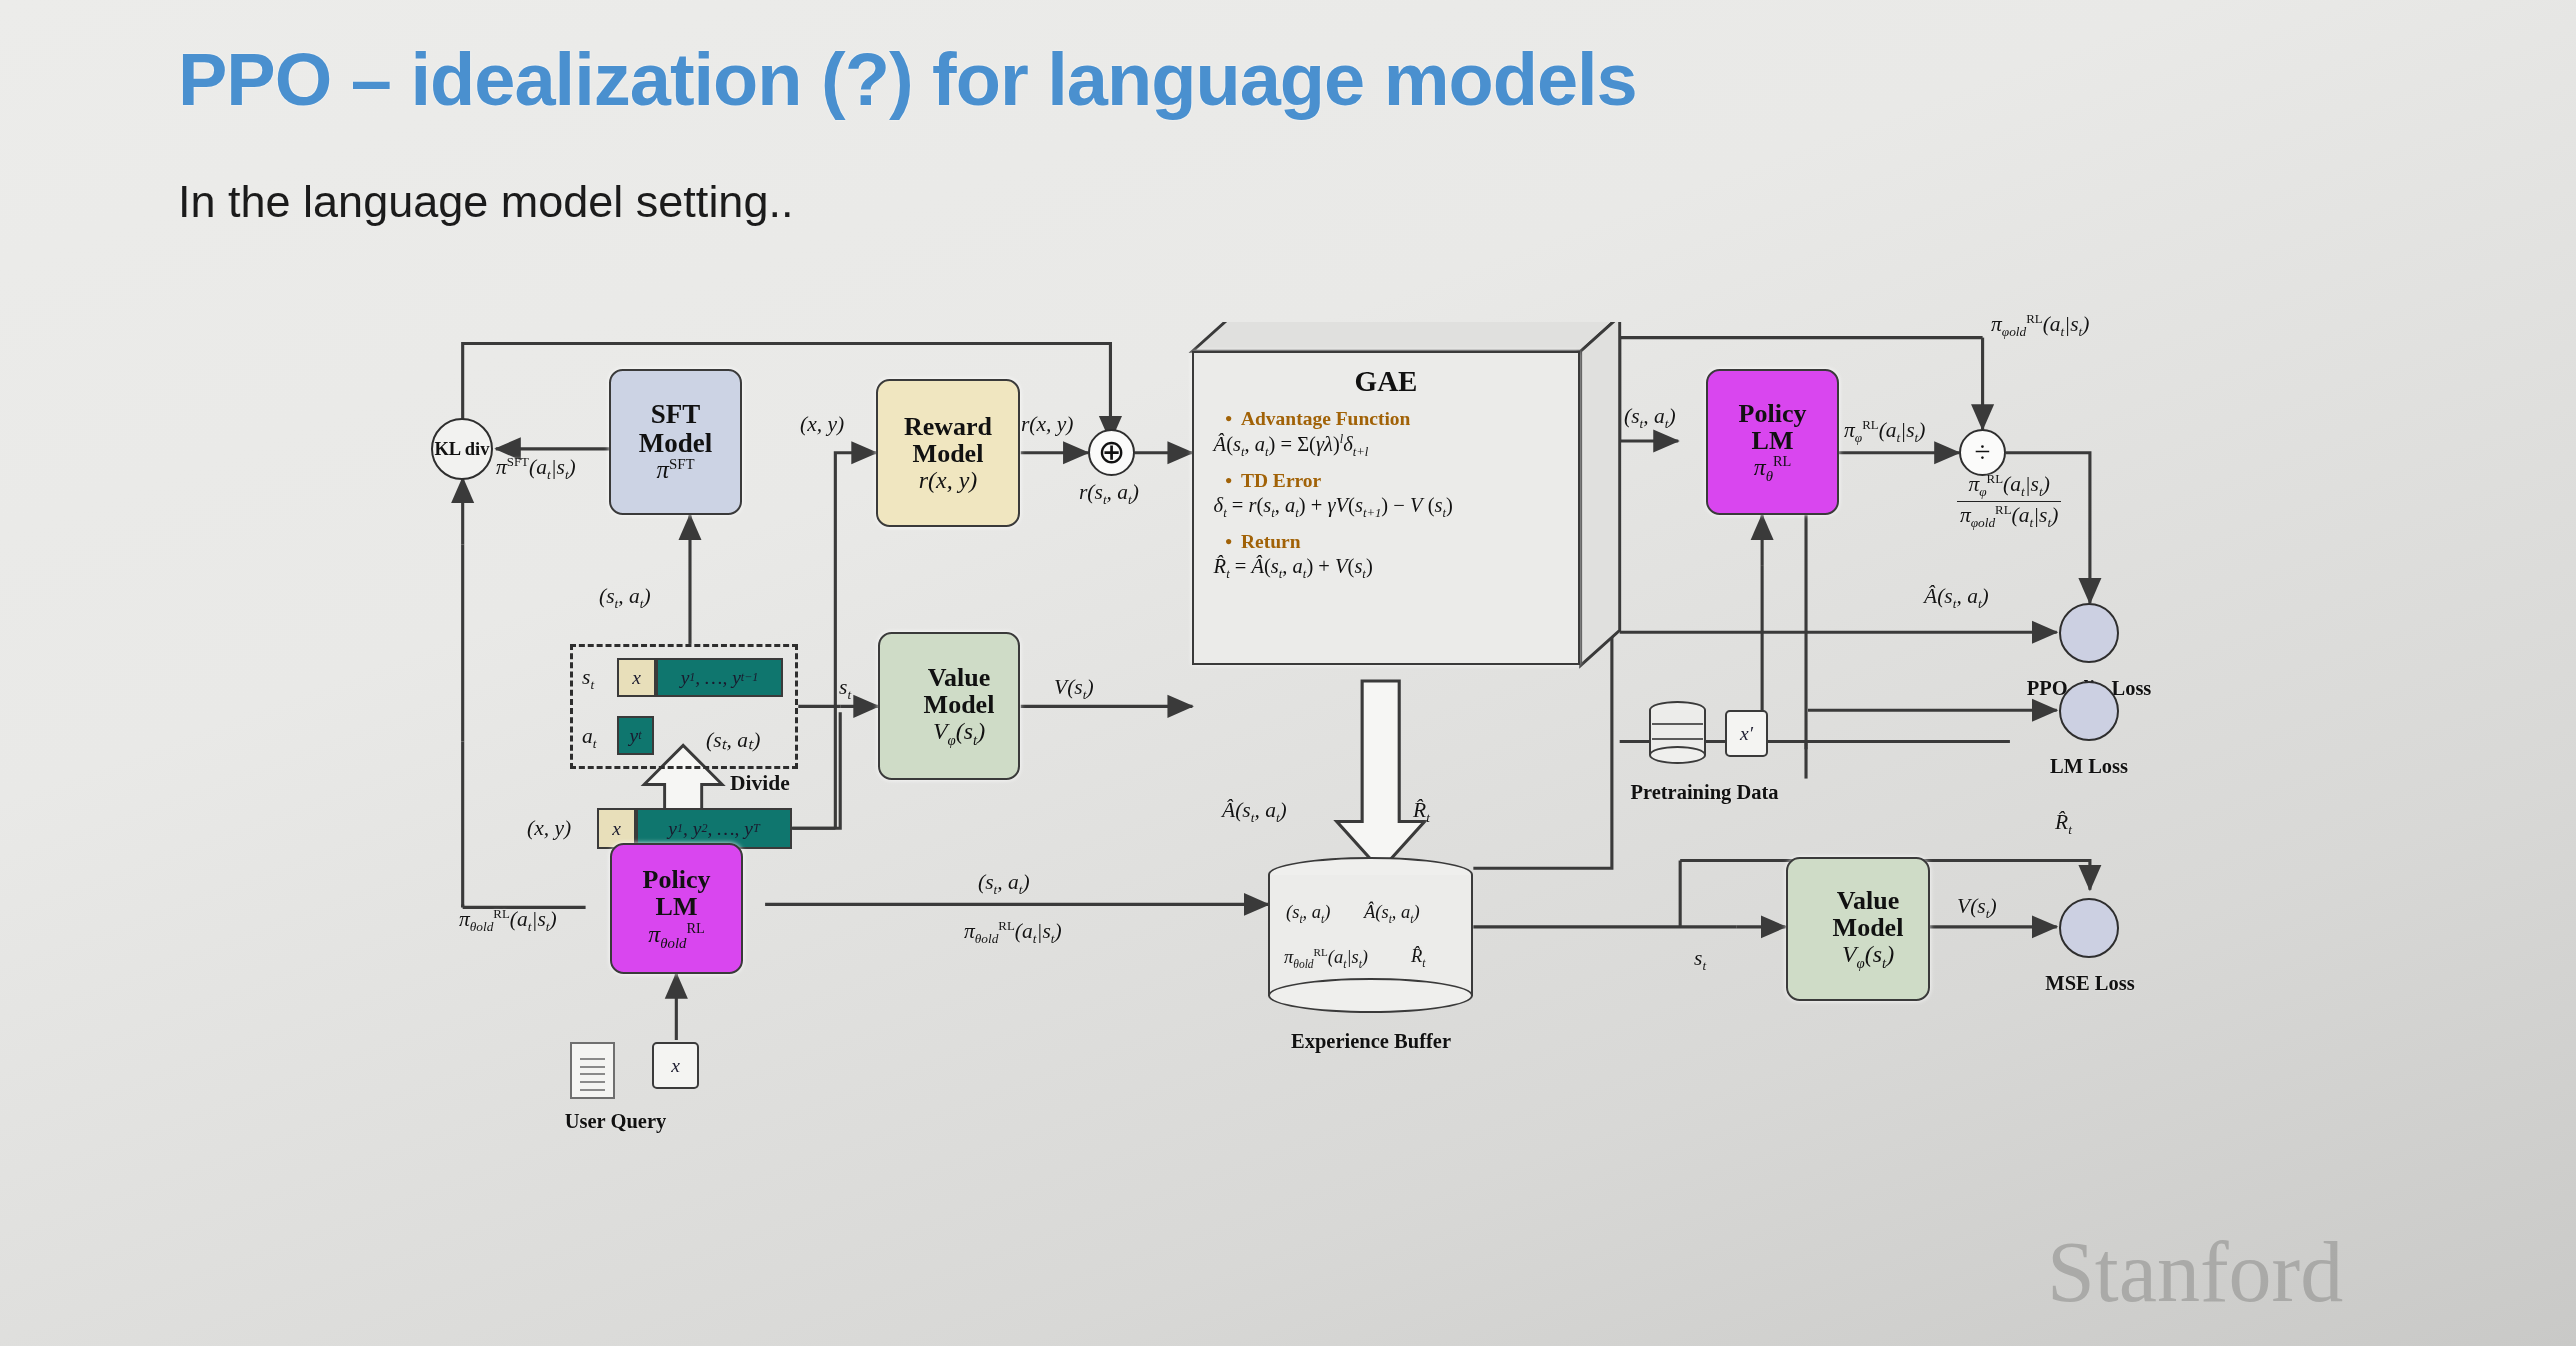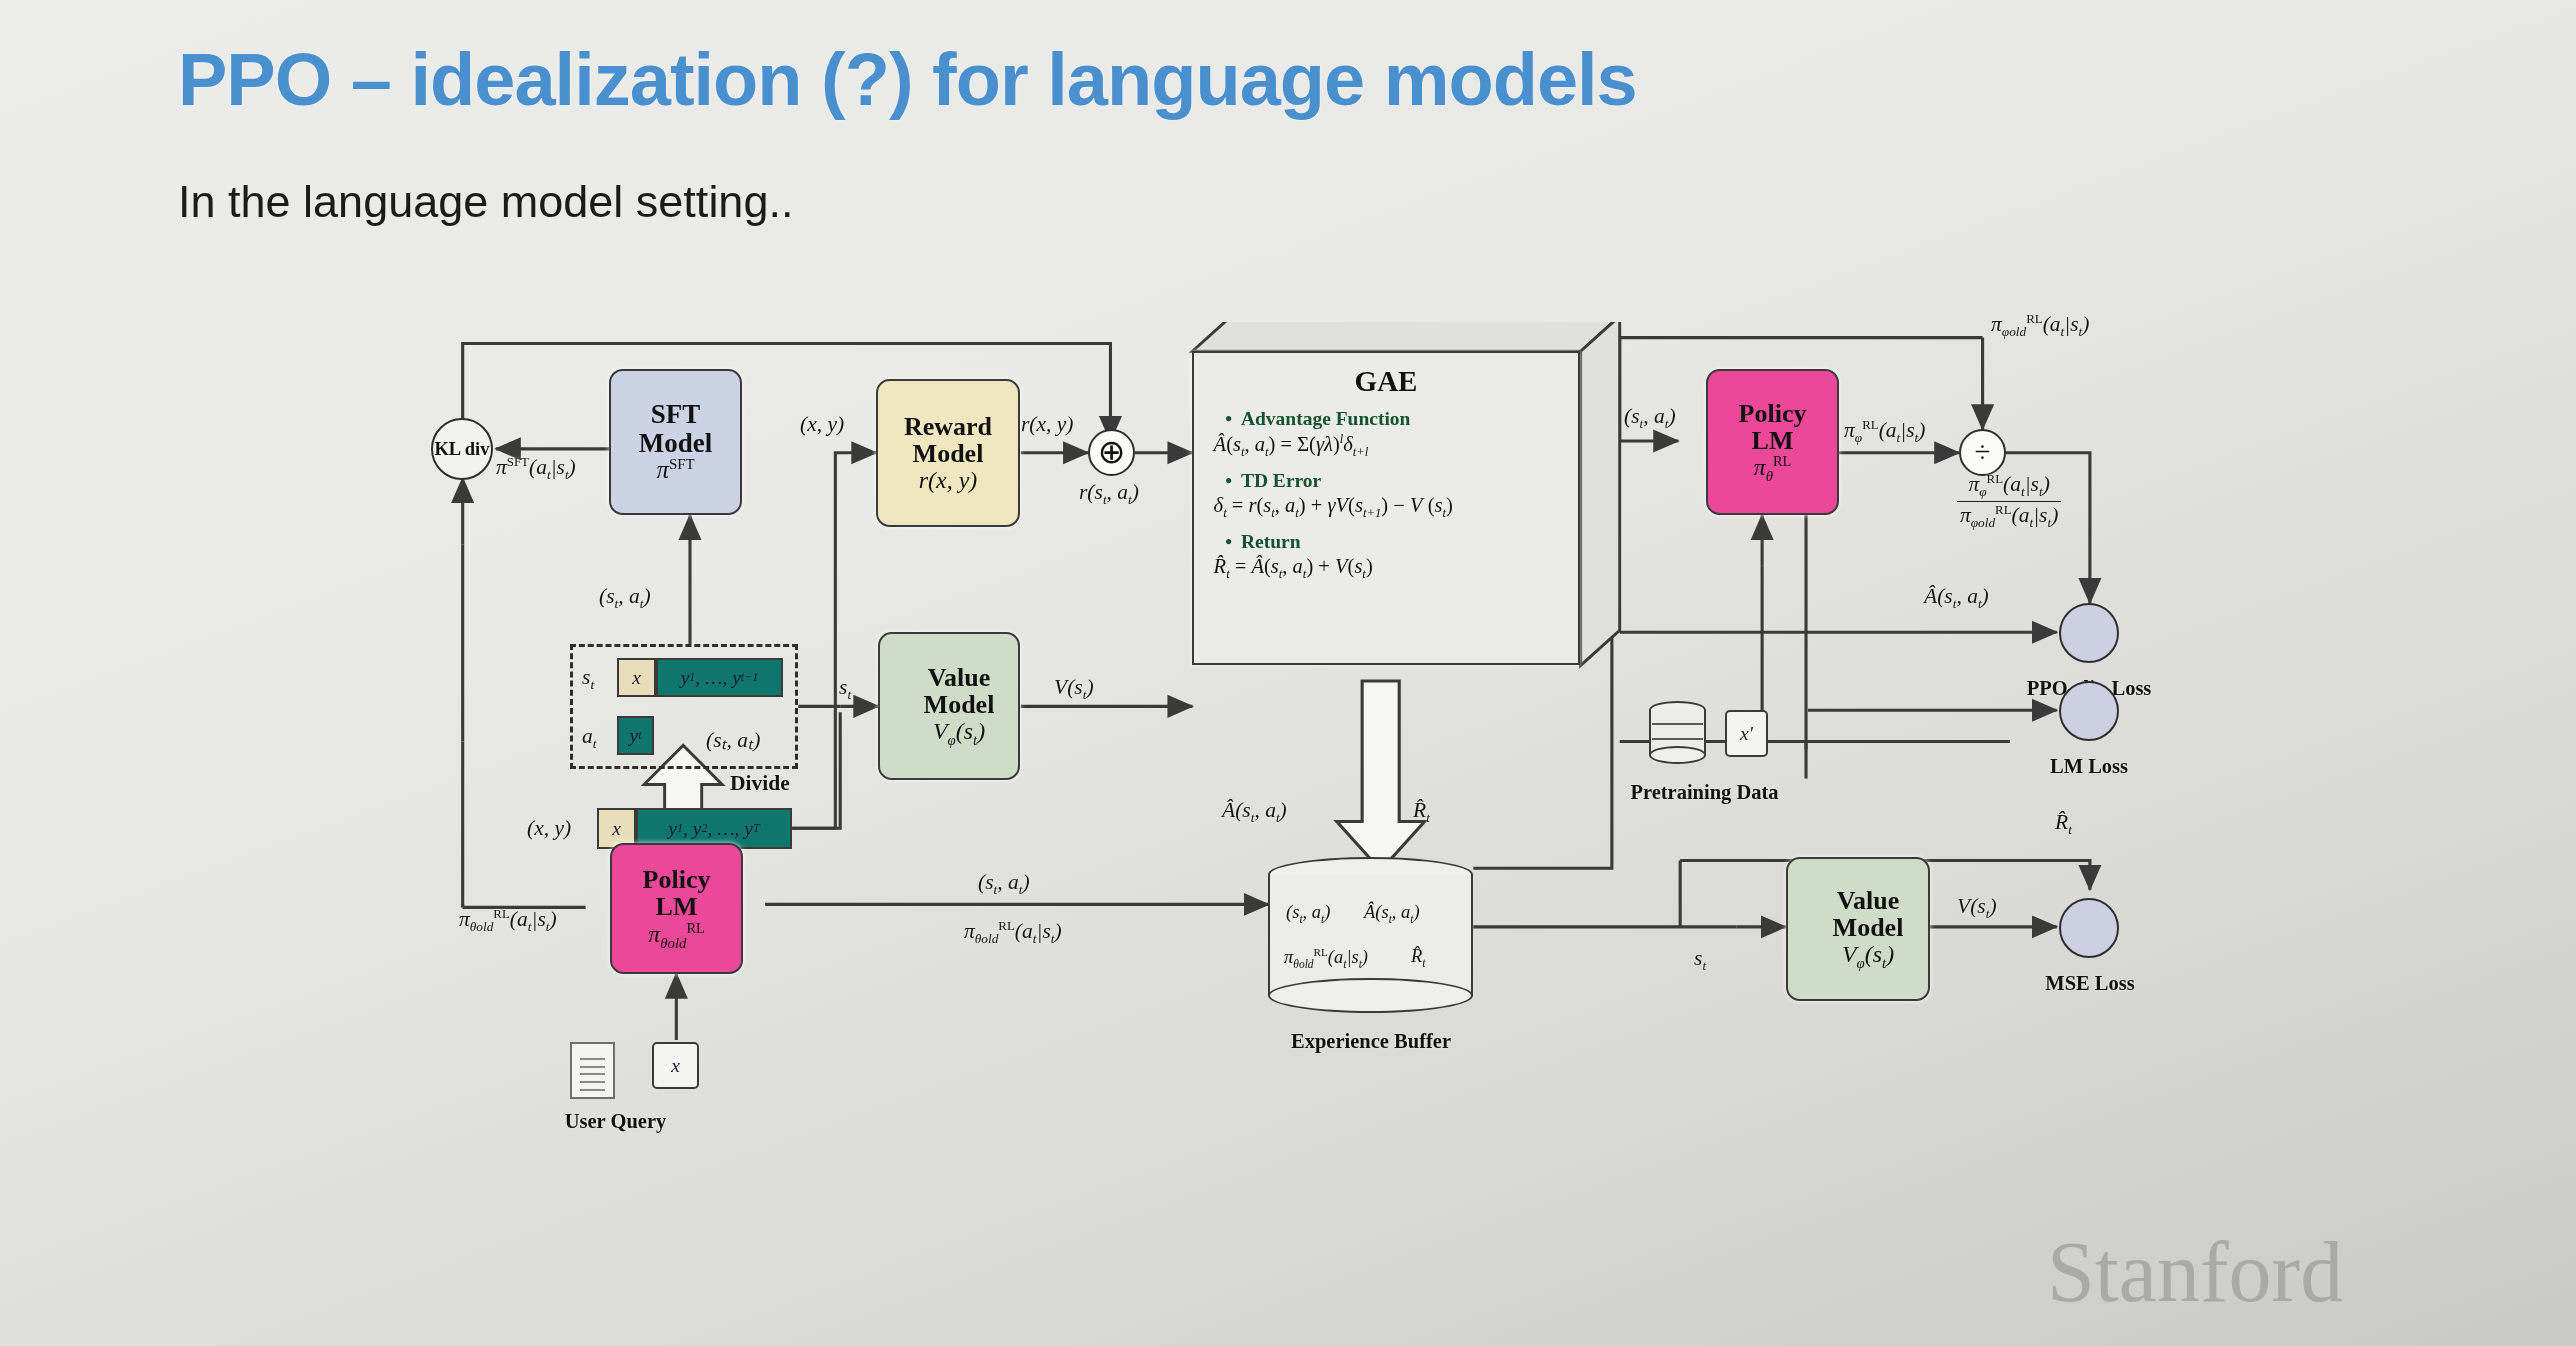--- a/index.html
+++ b/index.html
@@ -43,21 +43,21 @@
     font-family:"Liberation Serif",serif;font-weight:700;color:#111;
     line-height:1.05;text-align:center;
     box-shadow:0 0 4.9px rgba(255,255,255,.85);
   }
   .node .ln{display:block;}
   .node .sym{font-weight:400;font-style:italic;font-size:.92em;}
 
   .n-sft{background:#ccd3e4;}
   .n-reward{background:#f0e6c0;}
   .n-value{background:#cfdcc7;padding-left:20px;}
-  .n-policy{background:#ec4899;}
+  .n-policy{background:#d946ef;}
 
   
   .circ{
     position:absolute;box-sizing:border-box;border-radius:50%;
     border:2.9px solid #2e2e2e;background:#f2f2f0;
     display:flex;align-items:center;justify-content:center;
     font-family:"Liberation Serif",serif;font-weight:700;font-size:18.5px;
     color:#111;line-height:1;text-align:center;
   }
   .loss-circ{background:#ccd0e2;}
@@ -82,21 +82,21 @@
   .gae{
     position:absolute;left:1192px;top:29px;width:388px;height:314px;
     border:2.9px solid #3a3a3a;background:#ebebe9;box-sizing:border-box;
     box-shadow:0 0 4.9px rgba(255,255,255,.8);
   }
   .gae-title{
     position:absolute;left:0;right:0;top:11.7px;text-align:center;
     font-family:"Liberation Serif",serif;font-weight:700;font-size:29px;color:#111;
   }
   .gae-list{position:absolute;left:17.6px;top:55px;right:11.7px;}
-  .gae-item{font-family:"Liberation Serif",serif;font-weight:700;font-size:19.5px;color:#14532d;margin:0 0 2px 13.7px;}
+  .gae-item{font-family:"Liberation Serif",serif;font-weight:700;font-size:19.5px;color:#a16207;margin:0 0 2px 13.7px;}
   .gae-item:before{content:"\2022";margin-right:8.8px;}
   .gae-eq{font-family:"Liberation Serif",serif;font-size:20.5px;color:#111;margin:0 0 9.8px 2px;white-space:nowrap;}
 
   
   .tok{
     position:absolute;box-sizing:border-box;border:2.4px solid #3a3a3a;
     display:flex;align-items:center;justify-content:center;
     font-family:"Liberation Serif",serif;font-style:italic;font-size:19.5px;color:#1a1a2e;
   }
   .tok-x{background:#e8dfba;}

